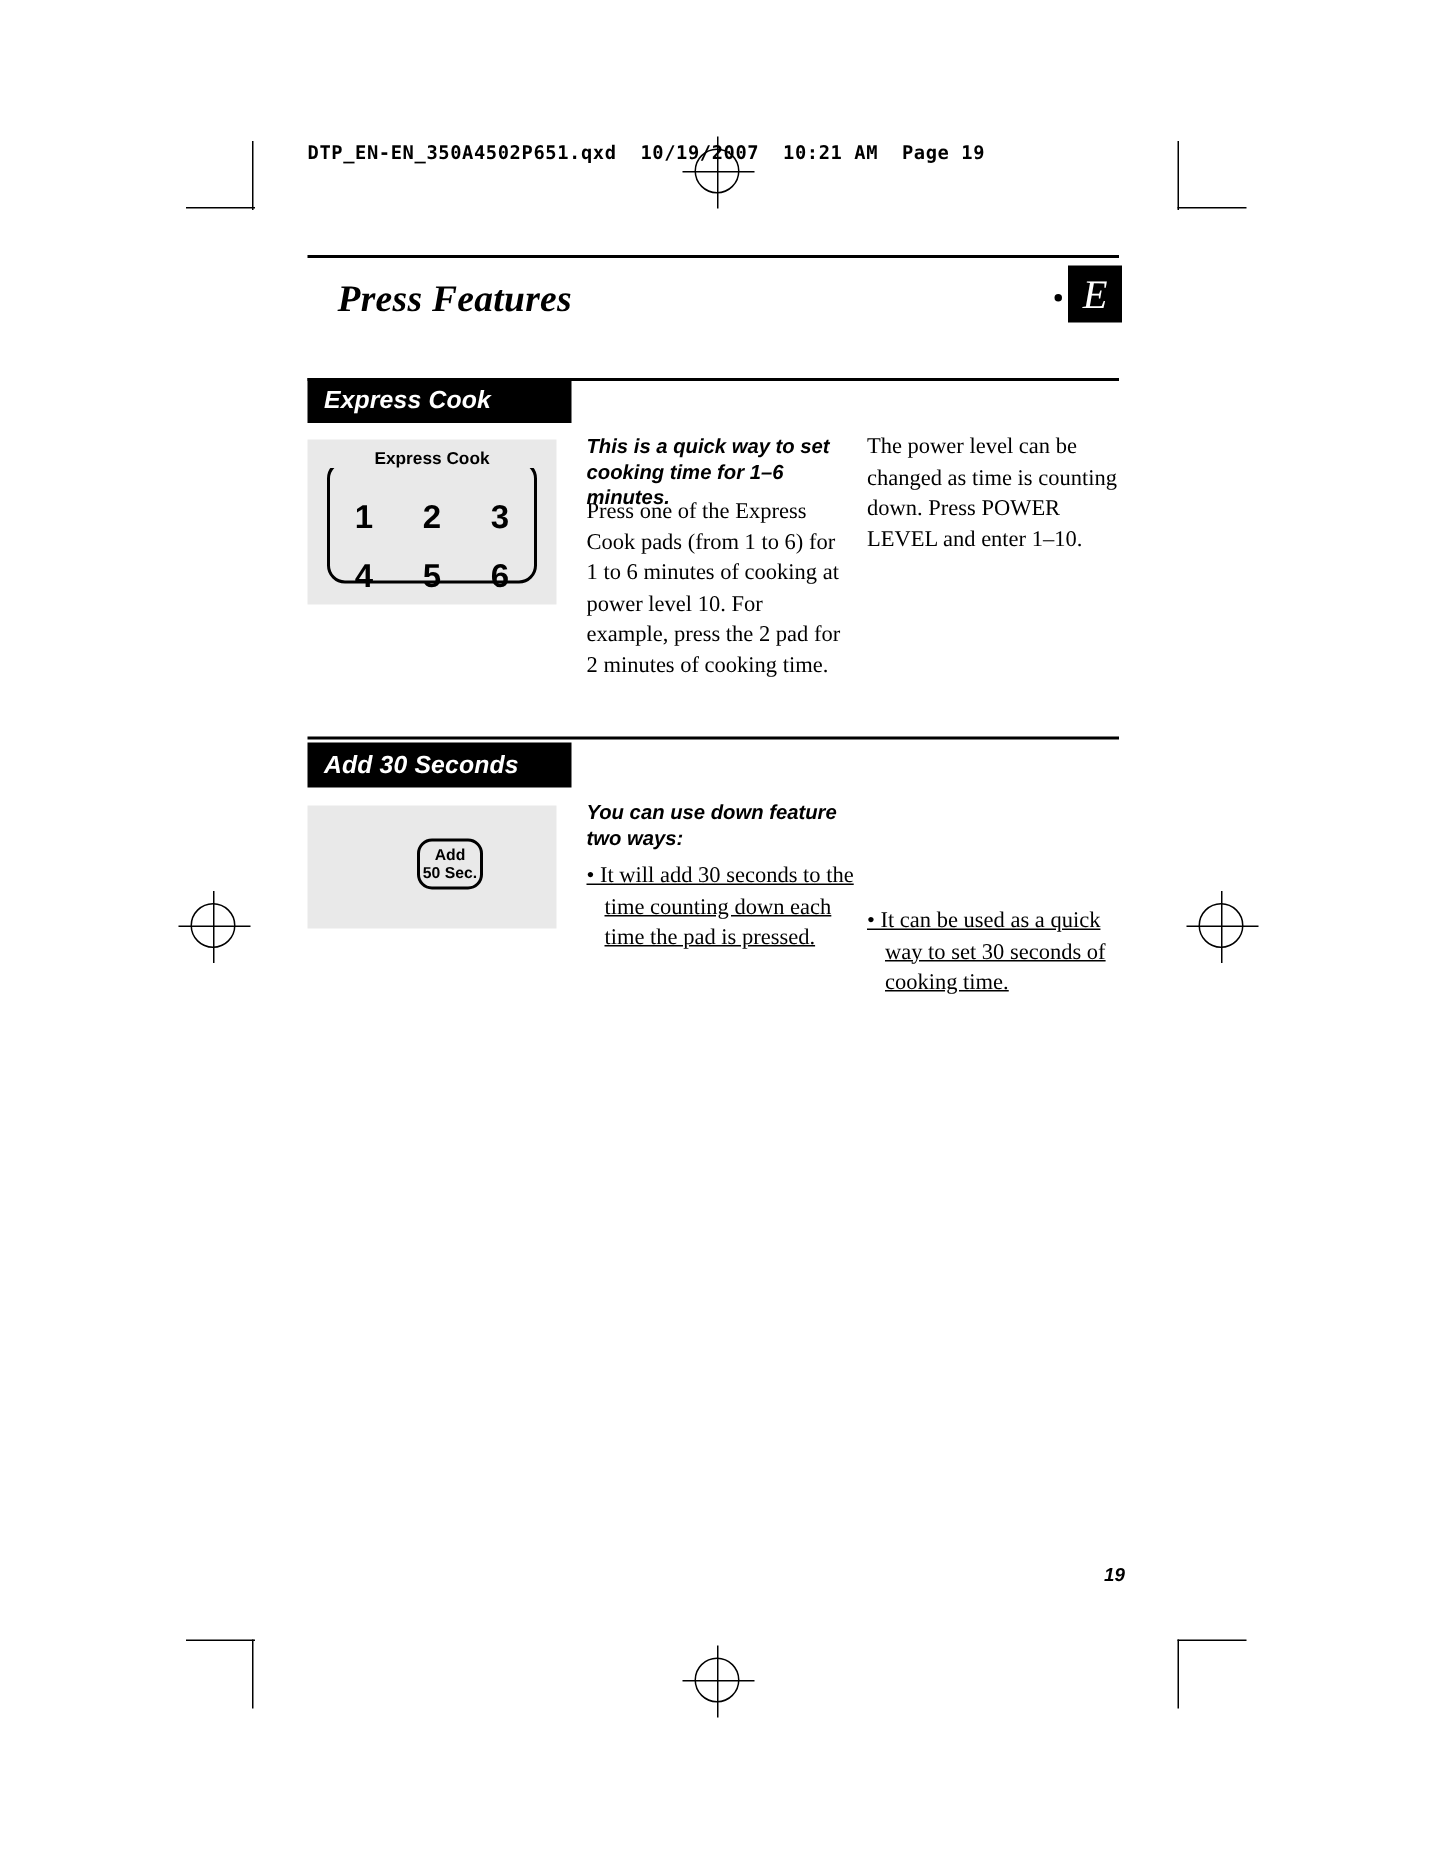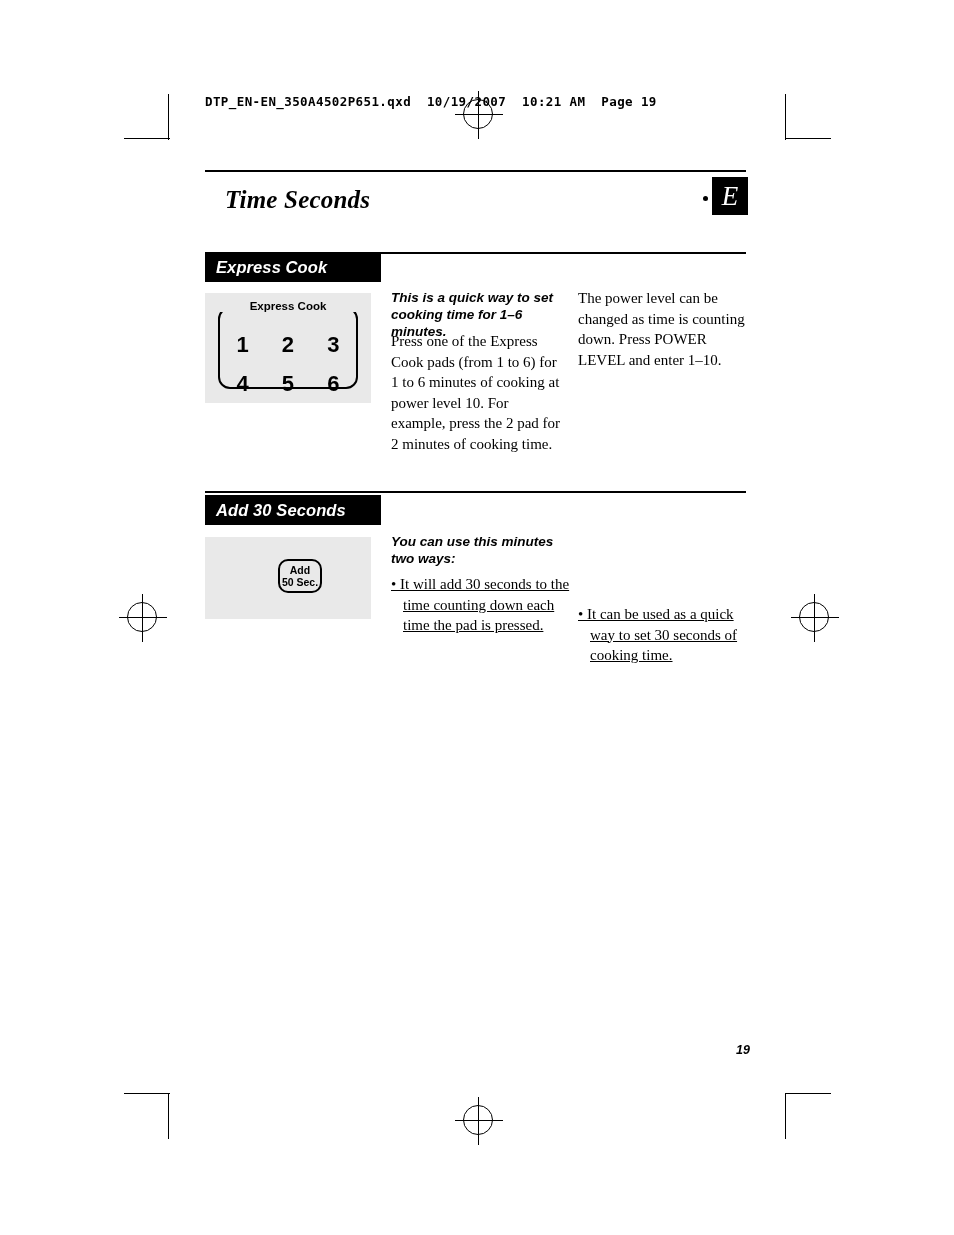--- a/index.html
+++ b/index.html
@@ -239,21 +239,21 @@
 <div class="crop crop-v" style="left:785px; top:1093px;"></div>
 
 <div class="reg" style="left:463px; top:99px;"></div>
 <div class="reg" style="left:463px; top:1105px;"></div>
 <div class="reg" style="left:127px; top:602px;"></div>
 <div class="reg" style="left:799px; top:602px;"></div>
 
 <div class="print-header">DTP_EN-EN_350A4502P651.qxd  10/19/2007  10:21 AM  Page 19</div>
 
 <div class="title-rule"></div>
-<div class="page-title">Time Seconds</div>
+<div class="page-title">Press Features</div>
 <div class="logo-dot"></div>
 <div class="logo-box">
   <div class="mark">E</div>
 </div>
 
 <div class="section-rule" style="top:252px;"></div>
 <div class="section-bar" style="top:252px;">
   <div class="label">Express Cook</div>
 </div>
 
@@ -280,17 +280,17 @@
   <div class="label">Add 30 Seconds</div>
 </div>
 
 <div class="panel" style="left:205px; top:537px; width:166px; height:82px;">
   <div class="add30" style="left:73px; top:22px;">
     <div>Add</div>
     <div>50 Sec.</div>
   </div>
 </div>
 
-<div class="lead" style="left:391px; top:533px; width:172px;">You can use this minutes two ways:</div>
+<div class="lead" style="left:391px; top:533px; width:172px;">You can use down feature two ways:</div>
 <div class="bullet" style="left:391px; top:574px; width:172px;">• It will add 30 seconds to the time counting down each time the pad is pressed.</div>
 <div class="bullet" style="left:578px; top:604px; width:168px;">• It can be used as a quick way to set 30 seconds of cooking time.</div>
 
 <div class="page-number">19</div>
 
 </body></html>

